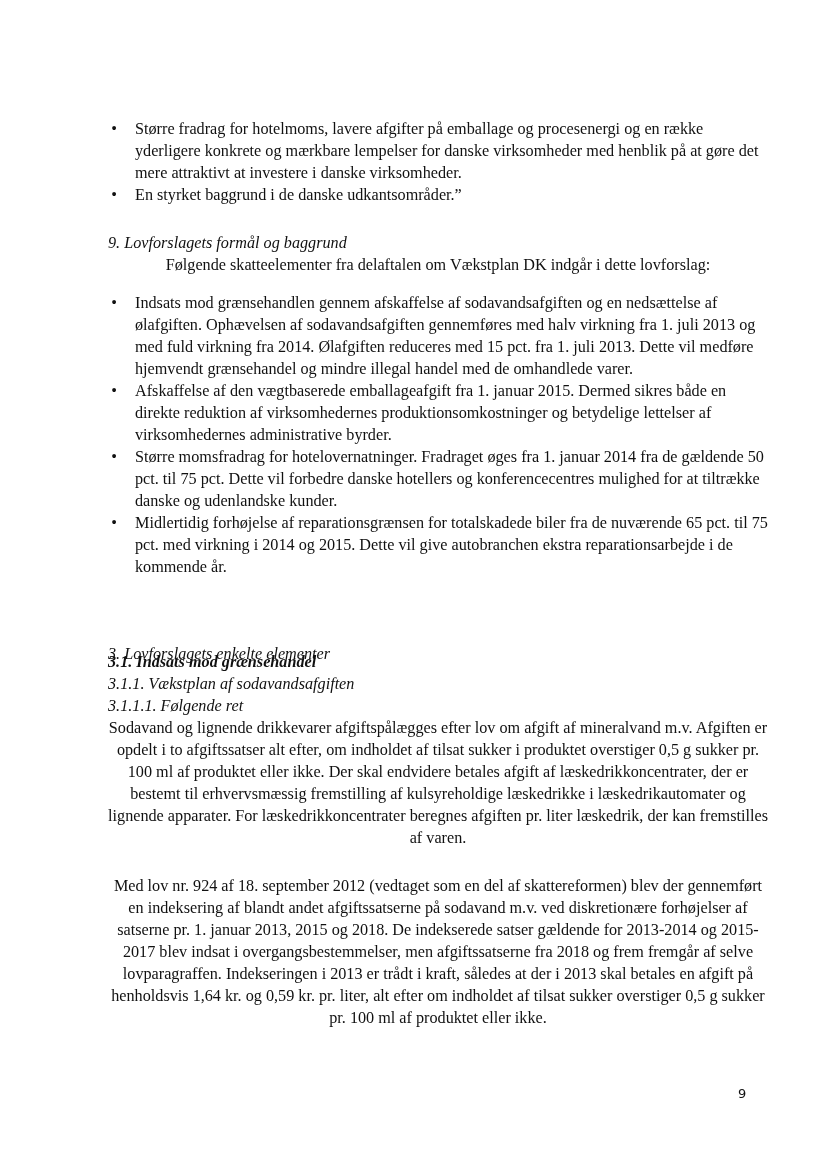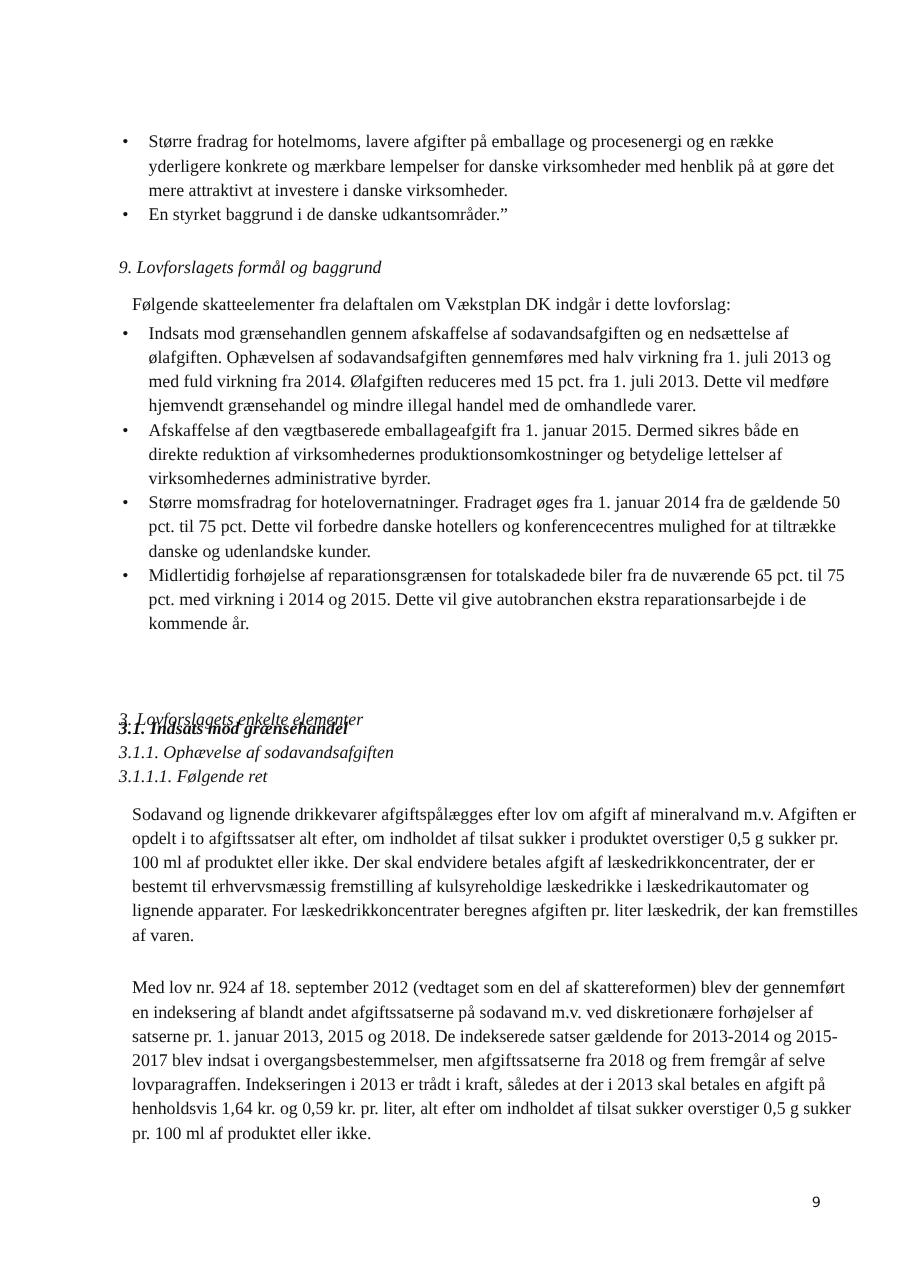--- a/index.html
+++ b/index.html
@@ -4,21 +4,21 @@
 <style>
   html, body { margin: 0; padding: 0; background: #ffffff; }
   body { width: 827px; height: 1169px; position: relative; overflow: hidden;
          font-family: "Liberation Serif", serif; color: #111; }
   .page { position: absolute; left: 0; top: 0; width: 827px; height: 1169px; background: #fff; }
   .block { position: absolute; left: 108px; width: 660px; font-size: 16.2px; line-height: 22px; }
   .bullets { list-style: none; margin: 0; padding: 0; }
   .bullets li { position: relative; padding-left: 27px; margin: 0; }
   .bullets li .dot { position: absolute; left: 0; top: 0; width: 12px; text-align: center; }
   .heading { font-style: italic; margin: 0; }
-  .para { margin: 12px; }
+  .para { margin: 0; text-align: center; }
   .pagenum { position: absolute; left: 738px; top: 1086px; font-family: "DejaVu Sans", sans-serif; font-size: 13px; }
 </style>
 </head>
 <body>
 
 <div class="page">
 
   <ul class="bullets block" style="top:118px;">
     <li><span class="dot">•</span><span>Større fradrag for hotelmoms, lavere afgifter på emballage og procesenergi og en række yderligere konkrete og mærkbare lempelser for danske virksomheder med henblik på at gøre det mere attraktivt at investere i danske virksomheder.</span></li>
     <li><span class="dot">•</span><span>En styrket baggrund i de danske udkantsområder.”</span></li>
@@ -29,20 +29,20 @@
 
   <ul class="bullets block" style="top:292px;">
     <li><span class="dot">•</span><span>Indsats mod grænsehandlen gennem afskaffelse af sodavandsafgiften og en nedsættelse af ølafgiften. Ophævelsen af sodavandsafgiften gennemføres med halv virkning fra 1. juli 2013 og med fuld virkning fra 2014. Ølafgiften reduceres med 15 pct. fra 1. juli 2013. Dette vil medføre hjemvendt grænsehandel og mindre illegal handel med de omhandlede varer.</span></li>
     <li><span class="dot">•</span><span>Afskaffelse af den vægtbaserede emballageafgift fra 1. januar 2015. Dermed sikres både en direkte reduktion af virksomhedernes produktionsomkostninger og betydelige lettelser af virksomhedernes administrative byrder.</span></li>
     <li><span class="dot">•</span><span>Større momsfradrag for hotelovernatninger. Fradraget øges fra 1. januar 2014 fra de gældende 50 pct. til 75 pct. Dette vil forbedre danske hotellers og konferencecentres mulighed for at tiltrække danske og udenlandske kunder.</span></li>
     <li><span class="dot">•</span><span>Midlertidig forhøjelse af reparationsgrænsen for totalskadede biler fra de nuværende 65 pct. til 75 pct. med virkning i 2014 og 2015. Dette vil give autobranchen ekstra reparationsarbejde i de kommende år.</span></li>
   </ul>
 
   <p class="block heading" style="top:629px;margin-top:14px;">3. Lovforslagets enkelte elementer</p>
   <p class="block heading" style="top:651px;font-weight:bold;">3.1. Indsats mod grænsehandel</p>
-  <p class="block heading" style="top:673px;">3.1.1. Ophævelse af sodavandsafgiften</p>
+  <p class="block heading" style="top:673px;">3.1.1. Vækstplan af sodavandsafgiften</p>
   <p class="block heading" style="top:695px;">3.1.1.1. Følgende ret</p>
 
   <p class="block para" style="top:717px;">Sodavand og lignende drikkevarer afgiftspålægges efter lov om afgift af mineralvand m.v. Afgiften er opdelt i to afgiftssatser alt efter, om indholdet af tilsat sukker i produktet overstiger 0,5 g sukker pr. 100 ml af produktet eller ikke. Der skal endvidere betales afgift af læskedrikkoncentrater, der er bestemt til erhvervsmæssig fremstilling af kulsyreholdige læskedrikke i læskedrikautomater og lignende apparater. For læskedrikkoncentrater beregnes afgiften pr. liter læskedrik, der kan fremstilles af varen.</p>
   <p class="block para" style="top:875px;">Med lov nr. 924 af 18. september 2012 (vedtaget som en del af skattereformen) blev der gennemført en indeksering af blandt andet afgiftssatserne på sodavand m.v. ved diskretionære forhøjelser af satserne pr. 1. januar 2013, 2015 og 2018. De indekserede satser gældende for 2013-2014 og 2015-2017 blev indsat i overgangsbestemmelser, men afgiftssatserne fra 2018 og frem fremgår af selve lovparagraffen. Indekseringen i 2013 er trådt i kraft, således at der i 2013 skal betales en afgift på henholdsvis 1,64 kr. og 0,59 kr. pr. liter, alt efter om indholdet af tilsat sukker overstiger 0,5 g sukker pr. 100 ml af produktet eller ikke.</p>
 
   <div class="pagenum">9</div>
 </div>
 
 </body></html>

